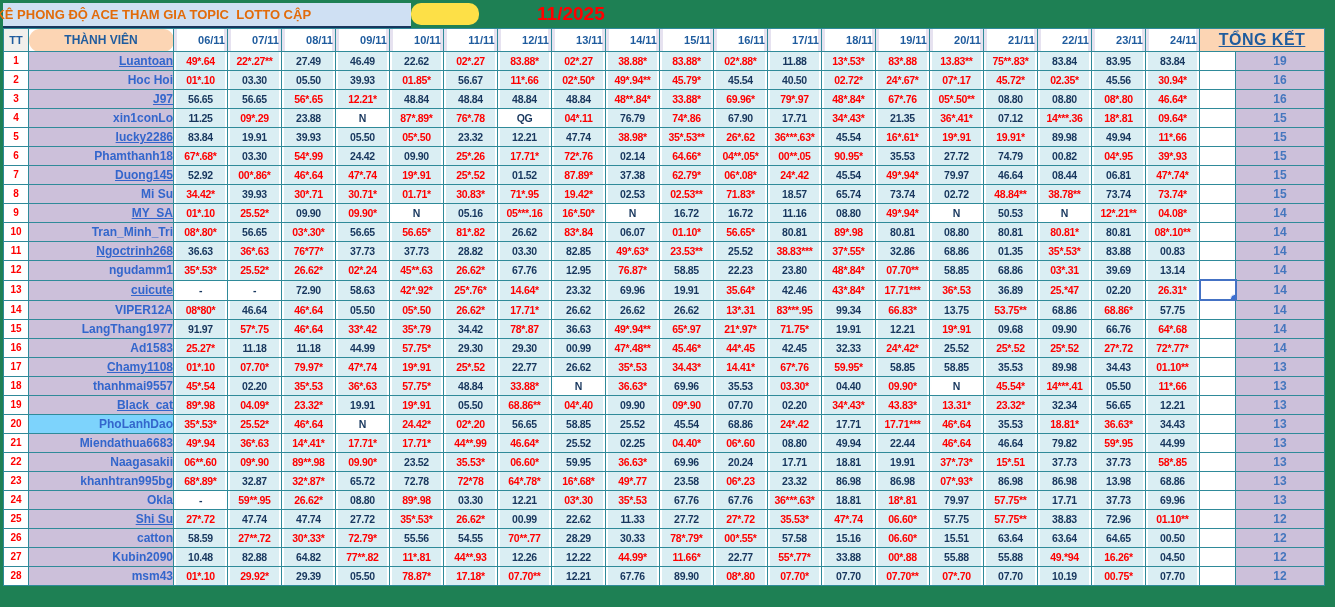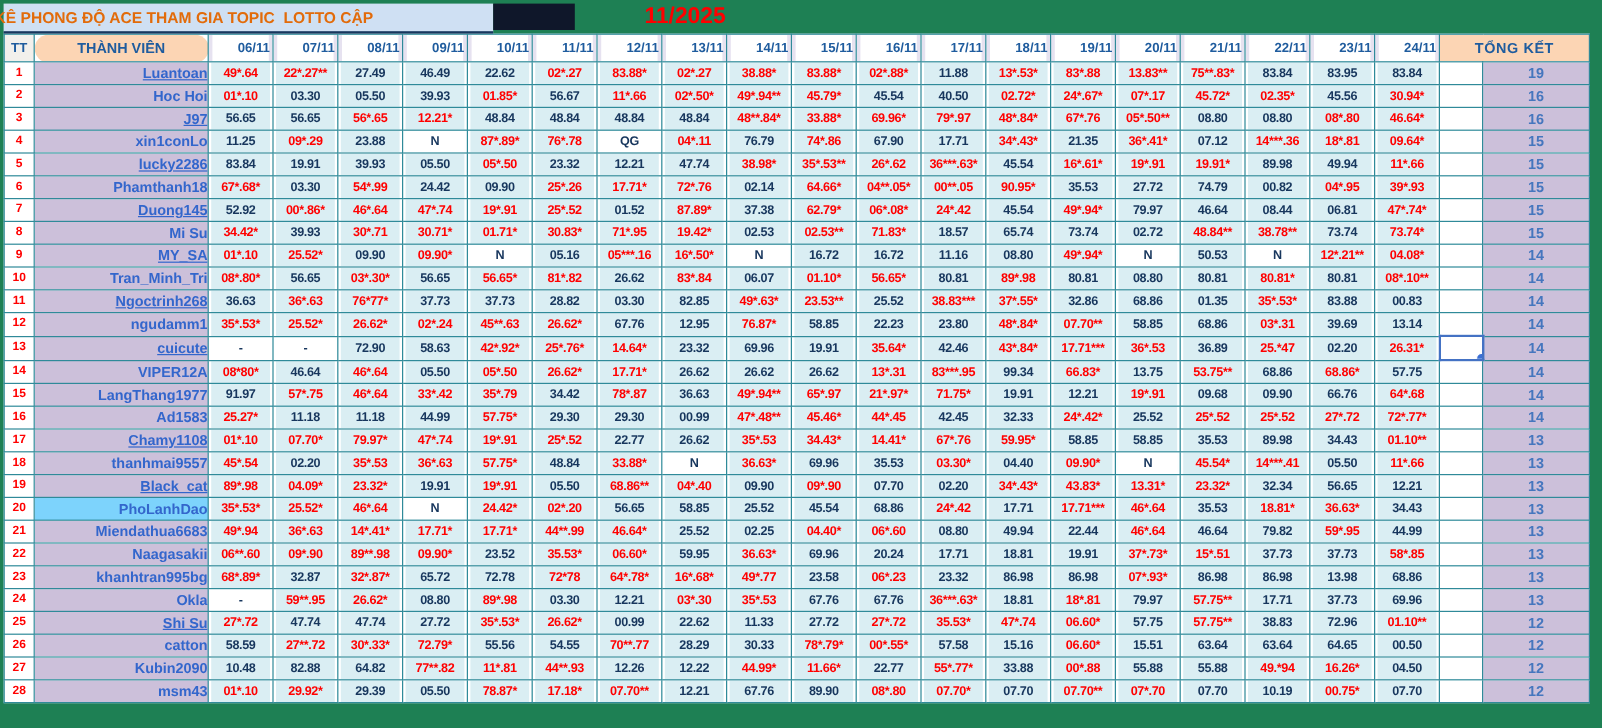--- a/index.html
+++ b/index.html
@@ -3,29 +3,29 @@
 <meta charset="utf-8">
 <style>
   html,body{margin:0;padding:0;background:#1e7a50;font-family:"Liberation Sans",sans-serif;}
   .wrap{position:relative;width:1335px;height:607px;background:#1e8054;box-sizing:border-box;padding:3px 0 0 3px;overflow:hidden;}
   .hdr{display:flex;width:1330px;}
   .logo{width:168px;height:45px;background:#ffff00;display:flex;align-items:center;justify-content:center;border:1px solid #8aa0a8;}
   .logo span{color:#ff0000;font-weight:bold;font-size:22px;text-decoration:underline;letter-spacing:.5px;}
   .hdr-right{flex:1;display:flex;}
   .title-band{height:23px;background:#cfe0f3;border-bottom:2px solid #17375e;display:flex;align-items:center;justify-content:center;}
   .title-band span{color:#e26b0a;font-weight:bold;font-size:13px;transform:translateX(-100px);white-space:pre;}
-  .month-band{height:22px;background:#0f172a;display:flex;align-items:flex-end;justify-content:center;}
+  .month-band{height:22px;background:#fde047;display:flex;align-items:flex-end;justify-content:center;border-radius:10px;}
   .month-band span{color:#ff0000;font-weight:bold;font-size:19px;transform:translateX(126px);}
   table{border-collapse:collapse;table-layout:fixed;width:1215px;background:#fff;}
   th,td{border:1px solid #2f8a99;padding:0;overflow:hidden;white-space:nowrap;font-weight:bold;text-align:center;}
   thead th{height:22px;font-size:11px;color:#1f5c9e;}
   th.tt-h{background:#f2f0ec;}
   th.member-h{background:#fcd5b4;font-size:12px;border-radius:11px;}
   th.date-h{background:#ffffff;box-shadow:inset 3px 0 0 #e6e2f0,inset -3px 0 0 #e6e2f0;padding-left:22px;}
-  th.total-h{background:#fcd5b4;font-size:12px;letter-spacing:.5px;}
+  th.total-h{background:#fcd5b4;font-size:16px;letter-spacing:.5px;text-decoration:underline;}
   tbody td{height:18px;line-height:18px;font-size:11px;}
   td.tt{background:#ffffff;color:#ff0000;font-size:10px;}
   td.member{background:#ccc0da;text-align:right;padding-left:5px;font-size:12px;color:#3366cc;}
   td.member.hl{background:#7dd3fc;}
   td.member .lnk{text-decoration:underline;}
   td.val{background:#daeef3;color:#17365d;font-size:10.5px;letter-spacing:-0.3px;box-shadow:inset 2px 0 0 #fff,inset -2px 0 0 #fff;}
   td.val.red{color:#ff0000;}
   td.val.blank{background:#ffffff;}
   td.spacer{background:#ffffff;}
   td.spacer.selected{border:2px solid #4472c4;position:relative;}

